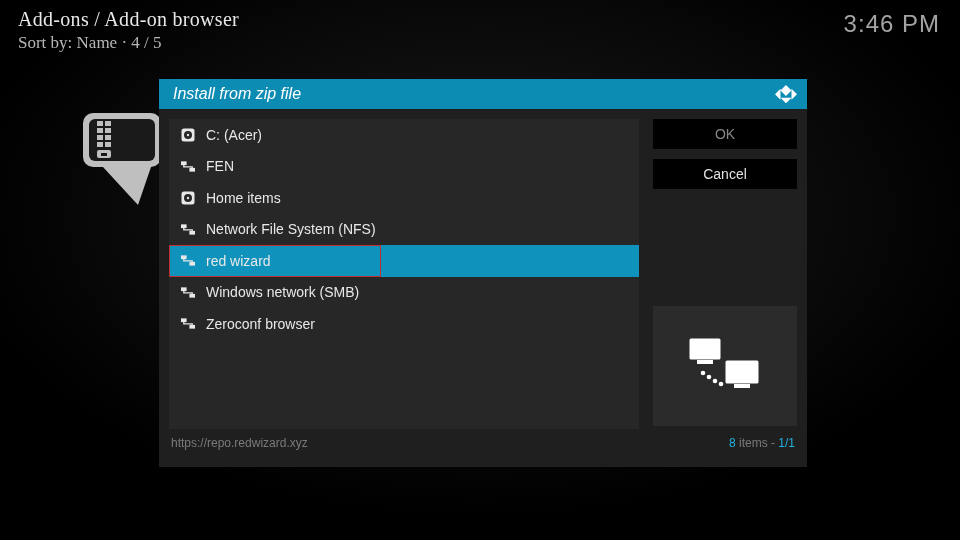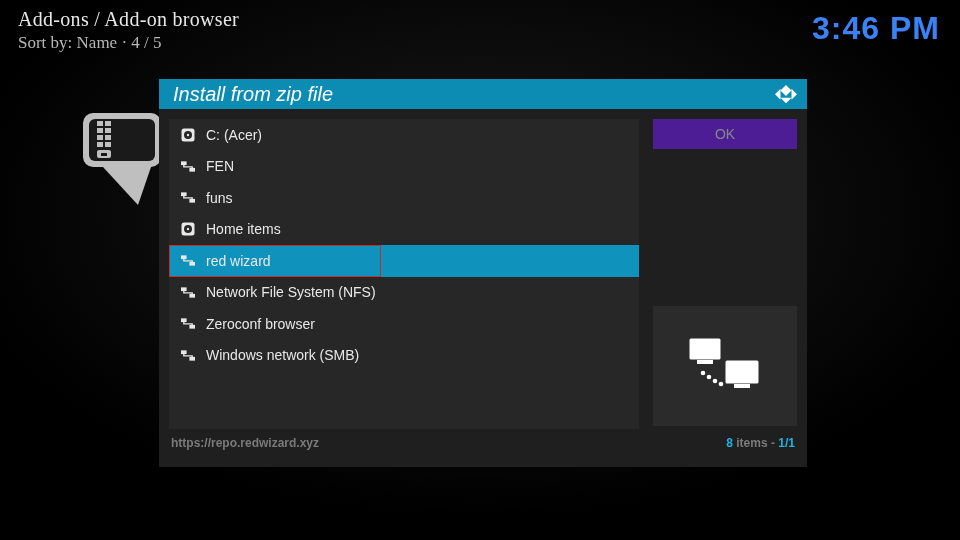--- a/index.html
+++ b/index.html
@@ -17,42 +17,42 @@
   }
   .header {
     position: absolute; top: 8px; left: 18px;
     color: #e8e8e8;
     font-family: Liberation Serif, serif;
   }
   .header-title { font-size: 20px; font-weight: 300; letter-spacing: 0.3px; }
   .header-sub { font-size: 17px; color: #b8b8b8; margin-top: 2px; }
   .clock {
     position: absolute; top: 10px; right: 20px;
-    font-size: 32px; font-weight: 700; color: #3b82f6;
+    font-size: 24px; font-weight: 400; color: #a3a3a3;
     letter-spacing: 1px;
   }
   .zip-icon {
     position: absolute; left: 83px; top: 113px;
     width: 105px; height: 100px;
   }
   .dialog {
     position: absolute;
     left: 159px; top: 79px;
     width: 648px; height: 388px;
     background: #1f1f1f;
     display: flex; flex-direction: column;
   }
   .dialog-header {
     background: #0c8bb3;
     height: 30px;
     display: flex; align-items: center; justify-content: space-between;
     padding: 0 10px 0 14px;
   }
   .dialog-title {
-    color: #fff; font-size: 20px; font-style: italic; font-weight: 400;
+    color: #fff; font-size: 16px; font-style: italic; font-weight: 400;
   }
   .kodi-logo { width: 22px; height: 18px; }
   .dialog-body {
     flex: 1; display: flex; padding: 10px;
     gap: 14px;
   }
   .file-list {
     width: 470px;
     background: #272727;
     display: flex; flex-direction: column;
@@ -84,40 +84,39 @@
     width: 14px; height: 14px; flex-shrink: 0;
     display: flex; align-items: center; justify-content: center;
   }
   .side-panel {
     flex: 1;
     display: flex; flex-direction: column;
     gap: 10px;
   }
   .btn {
     height: 30px;
-    background: #4c1d95;
+    background: #000000;
     color: #e0e0e0;
     font-size: 14px;
     display: flex; align-items: center; justify-content: center;
     cursor: pointer;
   }
   .btn.ok { color: #888; }
   .preview {
     margin-top: auto;
     height: 120px;
     background: #2b2b2b;
     display: flex; align-items: center; justify-content: center;
     margin-bottom: 3px;
   }
   .dialog-footer {
     height: 28px;
     display: flex; align-items: center; justify-content: space-between;
     padding: 0 12px 20px 12px;
     font-size: 12px;
-    font-weight: bold;
   }
   .footer-path { color: #7a7a7a; }
   .footer-count { color: #7a7a7a; margin-left: 36px; }
   .footer-count .accent { color: #1fb2e0; }
 </style>
 </head>
 <body>
 
 <div class="bg"></div>
 
@@ -175,37 +174,37 @@
             <svg width="15" height="11" viewBox="0 0 15 11">
               <rect x="0" y="0" width="6" height="4" fill="#e8e8e8"></rect>
               <rect x="9" y="7" width="6" height="4" fill="#e8e8e8"></rect>
               <path d="M3 4 V6 H12 V7" stroke="#e8e8e8" stroke-width="1.4" fill="none"></path>
             </svg>
           </span>
           <span>FEN</span>
         </div>
         <div class="file-row">
           <span class="row-icon">
-            <svg width="15" height="11" viewBox="0 0 15 11">
-              <rect x="0" y="0" width="6" height="4" fill="#e8e8e8"></rect>
-              <rect x="9" y="7" width="6" height="4" fill="#e8e8e8"></rect>
-              <path d="M3 4 V6 H12 V7" stroke="#e8e8e8" stroke-width="1.4" fill="none"></path>
-            </svg>
-          </span>
-          <span>funs</span>
-        </div>
-        <div class="file-row">
-          <span class="row-icon">
             <svg width="14" height="14" viewBox="0 0 14 14">
               <rect x="0.5" y="0.5" width="13" height="13" rx="2.5" fill="#e8e8e8"></rect>
               <circle cx="7" cy="7" r="4" fill="#272727"></circle>
               <circle cx="7" cy="7" r="1.2" fill="#e8e8e8"></circle>
             </svg>
           </span>
           <span>Home items</span>
+        </div>
+        <div class="file-row">
+          <span class="row-icon">
+            <svg width="15" height="11" viewBox="0 0 15 11">
+              <rect x="0" y="0" width="6" height="4" fill="#e8e8e8"></rect>
+              <rect x="9" y="7" width="6" height="4" fill="#e8e8e8"></rect>
+              <path d="M3 4 V6 H12 V7" stroke="#e8e8e8" stroke-width="1.4" fill="none"></path>
+            </svg>
+          </span>
+          <span>Network File System (NFS)</span>
         </div>
         <div class="file-row selected">
           <div class="row-label-wrap">
             <span class="row-icon">
               <svg width="15" height="11" viewBox="0 0 15 11">
                 <rect x="0" y="0" width="6" height="4" fill="#e8e8e8"></rect>
                 <rect x="9" y="7" width="6" height="4" fill="#e8e8e8"></rect>
                 <path d="M3 4 V6 H12 V7" stroke="#e8e8e8" stroke-width="1.4" fill="none"></path>
               </svg>
             </span>
@@ -213,46 +212,37 @@
           </div>
         </div>
         <div class="file-row">
           <span class="row-icon">
             <svg width="15" height="11" viewBox="0 0 15 11">
               <rect x="0" y="0" width="6" height="4" fill="#e8e8e8"></rect>
               <rect x="9" y="7" width="6" height="4" fill="#e8e8e8"></rect>
               <path d="M3 4 V6 H12 V7" stroke="#e8e8e8" stroke-width="1.4" fill="none"></path>
             </svg>
           </span>
-          <span>Network File System (NFS)</span>
+          <span>Windows network (SMB)</span>
         </div>
         <div class="file-row">
           <span class="row-icon">
             <svg width="15" height="11" viewBox="0 0 15 11">
               <rect x="0" y="0" width="6" height="4" fill="#e8e8e8"></rect>
               <rect x="9" y="7" width="6" height="4" fill="#e8e8e8"></rect>
               <path d="M3 4 V6 H12 V7" stroke="#e8e8e8" stroke-width="1.4" fill="none"></path>
             </svg>
           </span>
           <span>Zeroconf browser</span>
-        </div>
-        <div class="file-row">
-          <span class="row-icon">
-            <svg width="15" height="11" viewBox="0 0 15 11">
-              <rect x="0" y="0" width="6" height="4" fill="#e8e8e8"></rect>
-              <rect x="9" y="7" width="6" height="4" fill="#e8e8e8"></rect>
-              <path d="M3 4 V6 H12 V7" stroke="#e8e8e8" stroke-width="1.4" fill="none"></path>
-            </svg>
-          </span>
-          <span>Windows network (SMB)</span>
         </div>
       </div>
 
     <div class="side-panel">
       <div class="btn ok">OK</div>
+      <div class="btn">Cancel</div>
       <div class="preview">
         <svg width="76" height="60" viewBox="0 0 76 60">
           <g fill="none" stroke="#fff" stroke-width="3" stroke-linejoin="round">
             <rect x="4" y="4" width="28" height="18" fill="#fff"></rect>
             <rect x="10" y="24" width="16" height="4" fill="#fff" stroke="none"></rect>
             <rect x="40" y="26" width="30" height="20" fill="#fff"></rect>
             <rect x="47" y="48" width="16" height="4" fill="#fff" stroke="none"></rect>
           </g>
           <g fill="#fff">
               <circle cx="16" cy="37" r="2.3"></circle>

